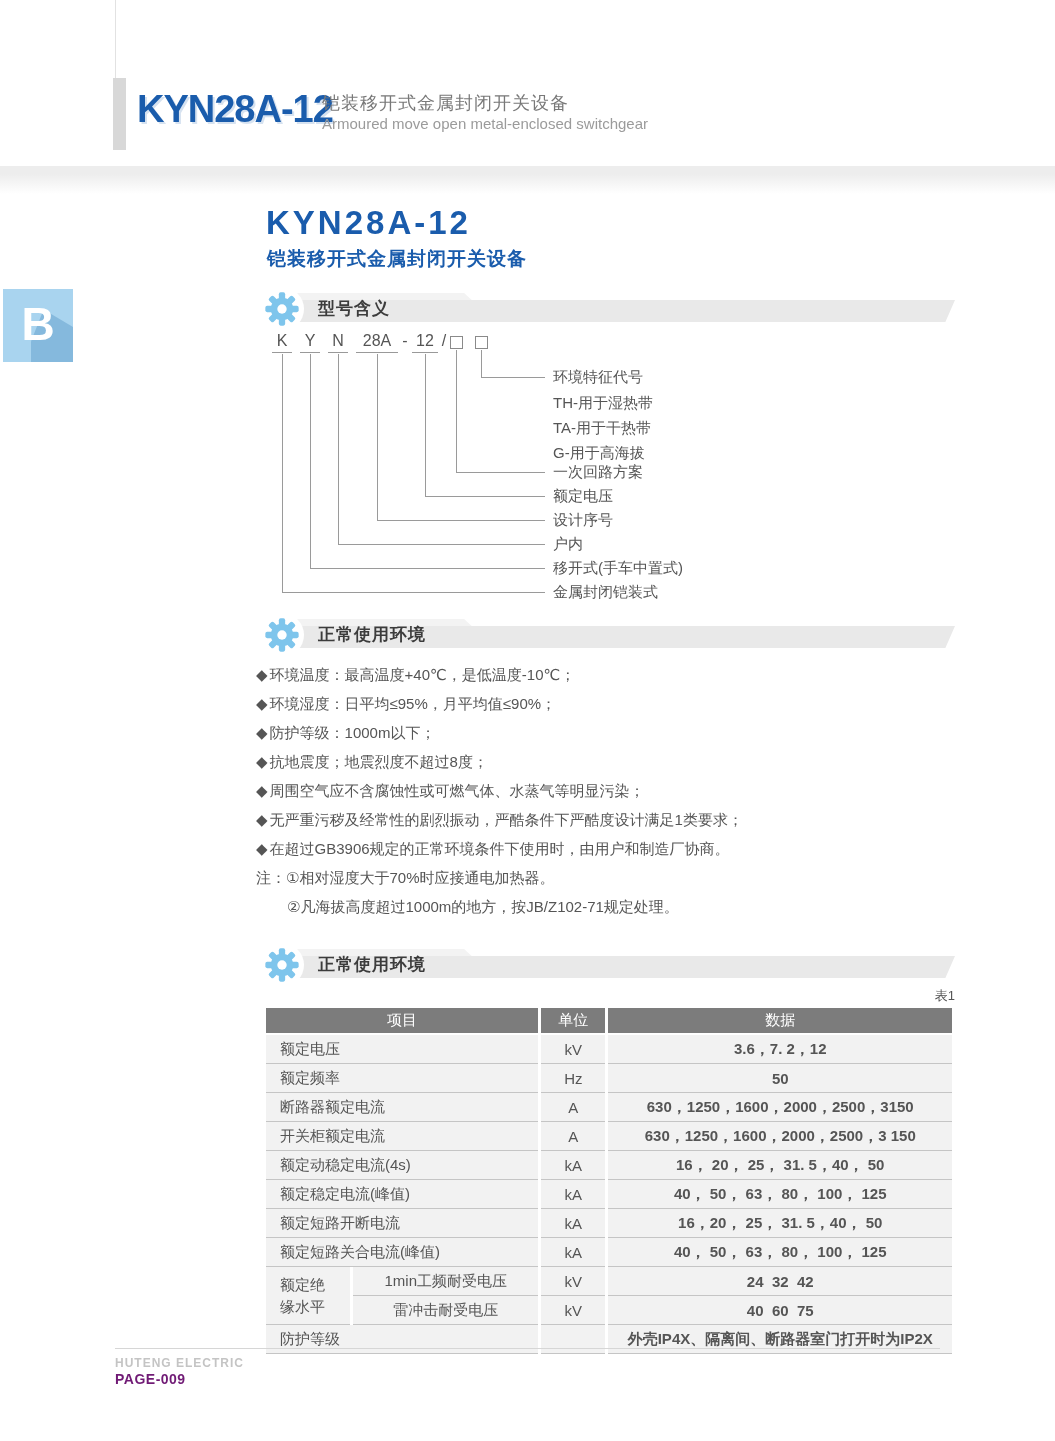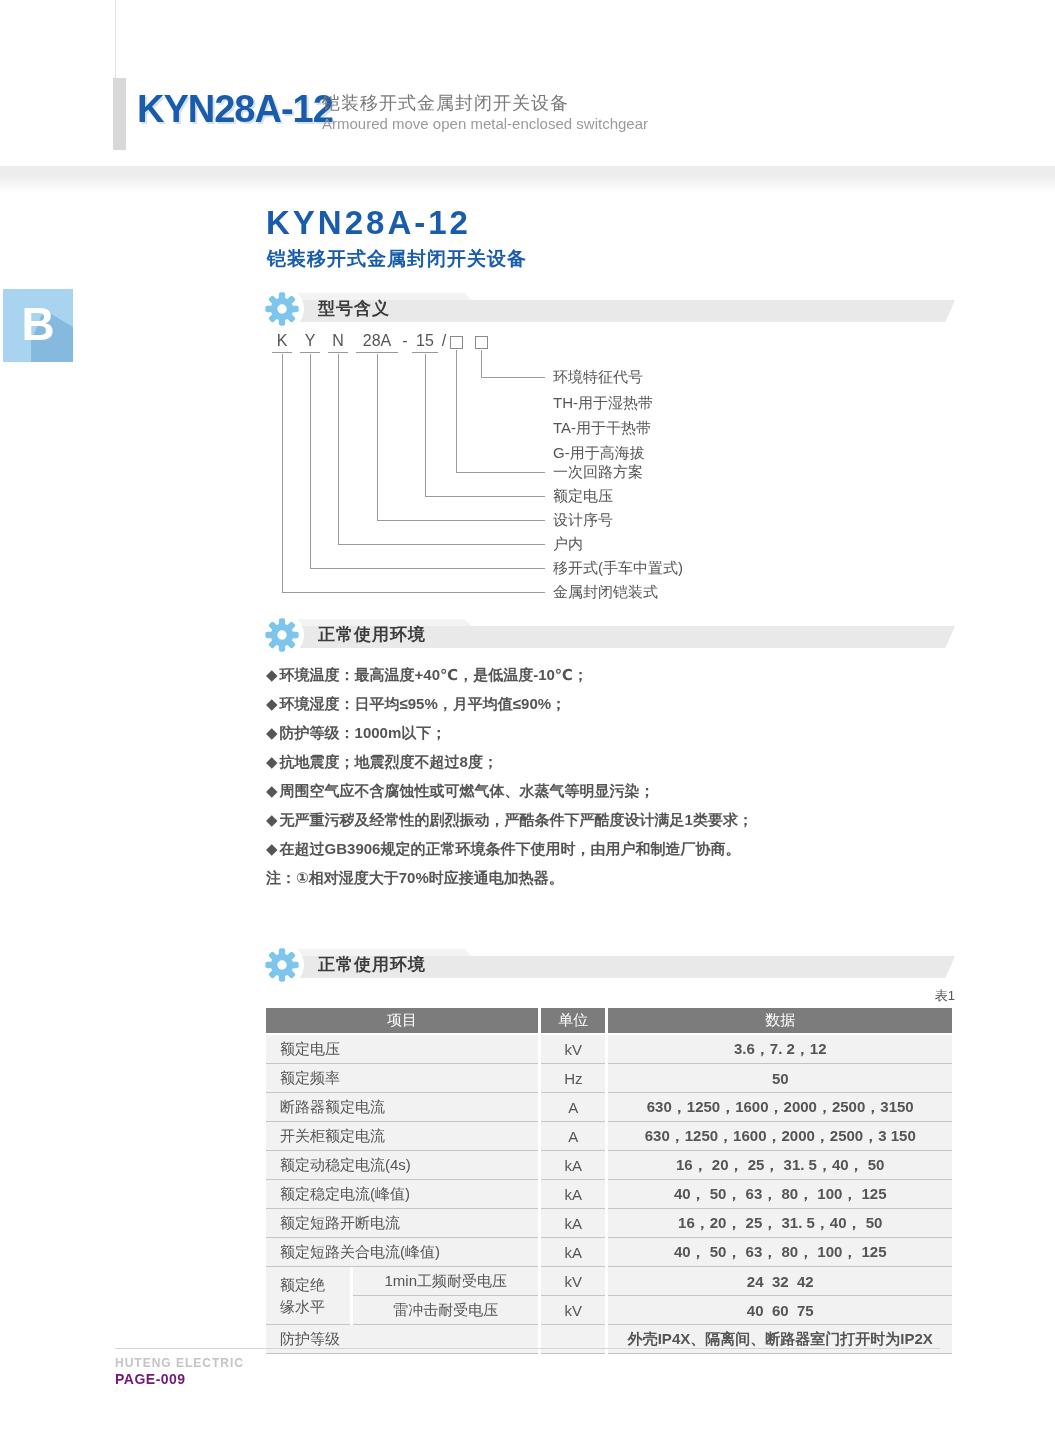--- a/index.html
+++ b/index.html
@@ -41,21 +41,21 @@
   
   .diagram { position:absolute; left:260px; top:332px; width:620px; height:275px; }
   .code-ch { position:absolute; top:0; height:21px; font-size:16px; color:#555; text-align:center; }
   .code-u { border-bottom:1px solid #999; }
   .code-box { position:absolute; top:4px; width:13px; height:13px; border:1px solid #8a8a8a; background:#fff; }
   .vline { position:absolute; width:1px; background:#9a9a9a; }
   .hline { position:absolute; height:1px; background:#9a9a9a; }
   .dg-label { position:absolute; left:293px; font-size:15px; color:#555; white-space:nowrap; }
 
   
-  .env-list { position:absolute; left:266px; top:660px; width:700px;font-weight:bold; }
+  .env-list { position:absolute; left:256px; top:660px; width:700px; }
   .bullet, .note { height:29px; line-height:29px; font-size:15px; color:#555; white-space:nowrap; }
   .diamond { margin-right:2px; color:#555; }
   .note-indent { padding-left:31px; }
 
   
   .tbl-tag { position:absolute; left:260px; top:987px; width:695px; text-align:right; font-size:13px; color:#555; }
   .ptable-wrap { position:absolute; left:263px; top:1008px; }
   table.ptable { border-collapse:separate; border-spacing:3px 0; table-layout:fixed; width:692px; }
   table.ptable td { vertical-align:middle; }
   .ptable .th { background:#7c7c7c; color:#ffffff; font-size:15px; height:27px; text-align:center; border-bottom:2px solid #ffffff;font-family:Liberation Mono, monospace; }
@@ -108,21 +108,21 @@
     </div>
     <div class="sec-title">型号含义</div>
   </div>
 
   <div class="diagram">
     <span class="code-ch code-u" style="left:12px;width:20px;">K</span>
     <span class="code-ch code-u" style="left:40px;width:20px;">Y</span>
     <span class="code-ch code-u" style="left:68px;width:20px;">N</span>
     <span class="code-ch code-u" style="left:96px;width:42px;">28A</span>
     <span class="code-ch" style="left:140px;width:10px;">-</span>
-    <span class="code-ch code-u" style="left:152px;width:26px;">15</span>
+    <span class="code-ch code-u" style="left:152px;width:26px;">12</span>
     <span class="code-ch" style="left:180px;width:8px;">/</span>
     <span class="code-box" style="left:190px;"></span>
     <span class="code-box" style="left:215px;"></span>
 
     <div class="vline" style="left:22px;top:22px;height:238px;"></div>
     <div class="vline" style="left:50px;top:22px;height:214px;"></div>
     <div class="vline" style="left:78px;top:22px;height:190px;"></div>
     <div class="vline" style="left:117px;top:22px;height:166px;"></div>
     <div class="vline" style="left:165px;top:22px;height:142px;"></div>
     <div class="vline" style="left:196px;top:18px;height:122px;"></div>
@@ -168,20 +168,21 @@
 
   <div class="env-list">
     <div class="bullet"><span class="diamond">◆</span><span>环境温度：最高温度+40℃，是低温度-10℃；</span></div>
     <div class="bullet"><span class="diamond">◆</span><span>环境湿度：日平均≤95%，月平均值≤90%；</span></div>
     <div class="bullet"><span class="diamond">◆</span><span>防护等级：1000m以下；</span></div>
     <div class="bullet"><span class="diamond">◆</span><span>抗地震度；地震烈度不超过8度；</span></div>
     <div class="bullet"><span class="diamond">◆</span><span>周围空气应不含腐蚀性或可燃气体、水蒸气等明显污染；</span></div>
     <div class="bullet"><span class="diamond">◆</span><span>无严重污秽及经常性的剧烈振动，严酷条件下严酷度设计满足1类要求；</span></div>
     <div class="bullet"><span class="diamond">◆</span><span>在超过GB3906规定的正常环境条件下使用时，由用户和制造厂协商。</span></div>
     <div class="note">注：①相对湿度大于70%时应接通电加热器。</div>
+    <div class="note note-indent">②凡海拔高度超过1000m的地方，按JB/Z102-71规定处理。</div>
   </div>
 
   <div class="section" style="top:946px;">
     <div class="sec-tab"></div>
     <div class="sec-bar"></div>
     <div class="sec-gear">
       <svg viewBox="0 0 40 40" width="36" height="36" aria-hidden="true">
         <g fill="#7ec5ec">
           <rect x="16.5" y="1.5" width="7" height="37" rx="2"></rect>
           <rect x="1.5" y="16.5" width="37" height="7" rx="2"></rect>

